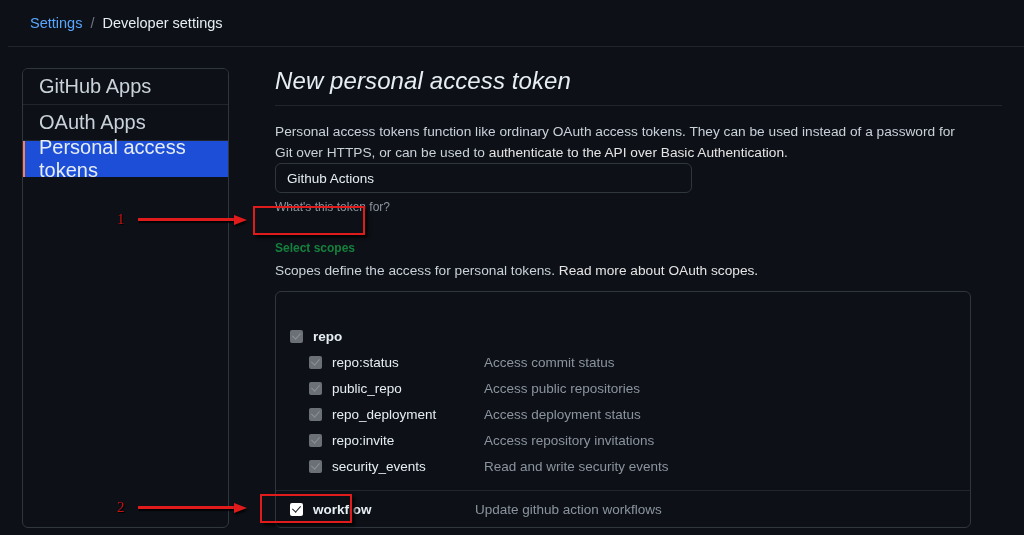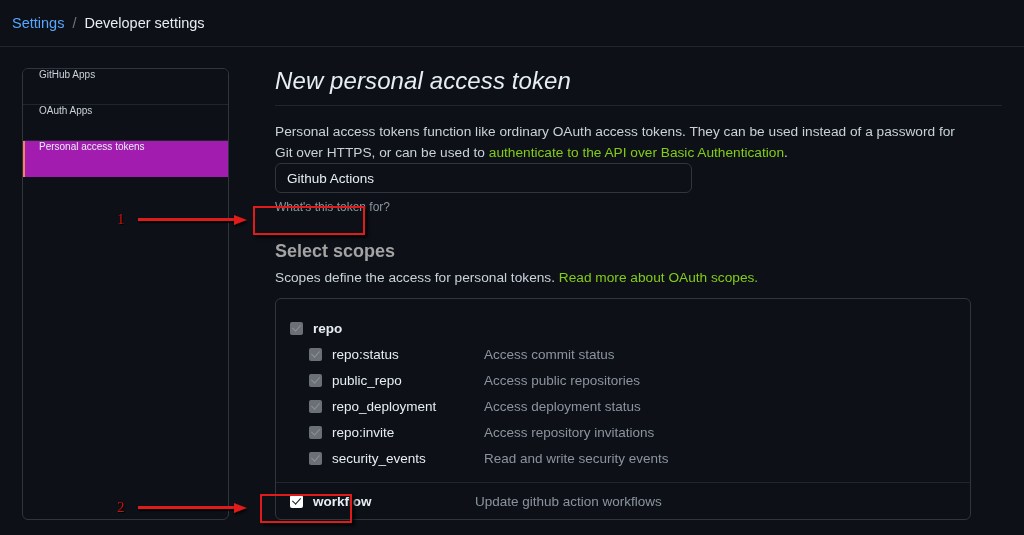--- a/index.html
+++ b/index.html
@@ -16,22 +16,23 @@
     font-family: "Liberation Sans", sans-serif;
     font-size: 14px;
     position: relative;
   }
 
   
   .header {
     height: 47px;
     display: flex;
     align-items: center;
-    padding-left: 12px;
+    padding-left: 22px;
     border-bottom: 1px solid #21262d;
+    margin-left: 8px;
   }
   .crumb-link {
     color: #58a6ff;
     font-size: 14.5px;
     text-decoration: none;
     cursor: pointer;
   }
   .crumb-sep {
     color: #6e7681;
     margin: 0 8px;
@@ -54,31 +55,31 @@
     flex: 0 0 207px;
     border: 1px solid #30363d;
     border-radius: 6px;
     overflow: hidden;
     margin-top: 1px;
   }
   .nav-item {
     position: relative;
     height: 36px;
     display: flex;
-    align-items: flex-start;
+    align-items: center;
     padding-left: 16px;
-    font-size: 10px;
+    font-size: 20px;
     color: #c9d1d9;
     border-bottom: 1px solid #21262d;
     cursor: pointer;
     background: #0d1117;
   }
   .nav-item:last-child { border-bottom: none; }
   .nav-item.active {
-    background: #a21caf;
+    background: #1d4ed8;
     color: #e6edf3;
   }
   .nav-item.active::before {
     content: "";
     position: absolute;
     left: -1px;
     top: 0;
     bottom: 0;
     width: 3px;
     background: #f78166;
@@ -102,21 +103,21 @@
     border-bottom: 1px solid #21262d;
     margin-bottom: 15px;
   }
   .intro {
     font-size: 13.7px;
     line-height: 1.55;
     color: #c9d1d9;
     max-width: 700px;
   }
   .inline-link {
-    color: #84cc16;
+    color: #e5e5e5;
     text-decoration: none;
     cursor: pointer;
   }
 
   .field-label {
     font-size: 14px;
     font-weight: bold;
     color: #e6edf3;
     margin-top: 24px;
     margin-bottom: 7px;
@@ -134,41 +135,41 @@
     padding: 0 11px;
     outline: none;
   }
   .field-hint {
     font-size: 12px;
     color: #8b949e;
     margin-top: 7px;
   }
 
   .section-label {
-    font-size: 18px;
+    font-size: 12px;
     font-weight: bold;
-    color: #a3a3a3;
+    color: #15803d;
     margin-top: 27px;
     margin-bottom: 8px;
   }
   .section-desc {
     font-size: 13.7px;
     color: #c9d1d9;
     margin-bottom: 13px;
   }
 
   
   .scopes-box {
     width: 696px;
     border: 1px solid #30363d;
     border-radius: 6px;
     overflow: hidden;
     background: #0d1117;
   }
-  .scope-group { padding: 16px 0 11px 0; }
+  .scope-group { padding: 16px 0 11px 0; margin-top: 15px; }
 
   .scope-row {
     display: flex;
     align-items: center;
     padding: 0 14px;
     min-height: 26px;
   }
   .scope-row.sub { padding-left: 33px; }
   .scope-row.toprow { border-top: 1px solid #21262d; min-height: 37px; }
 

